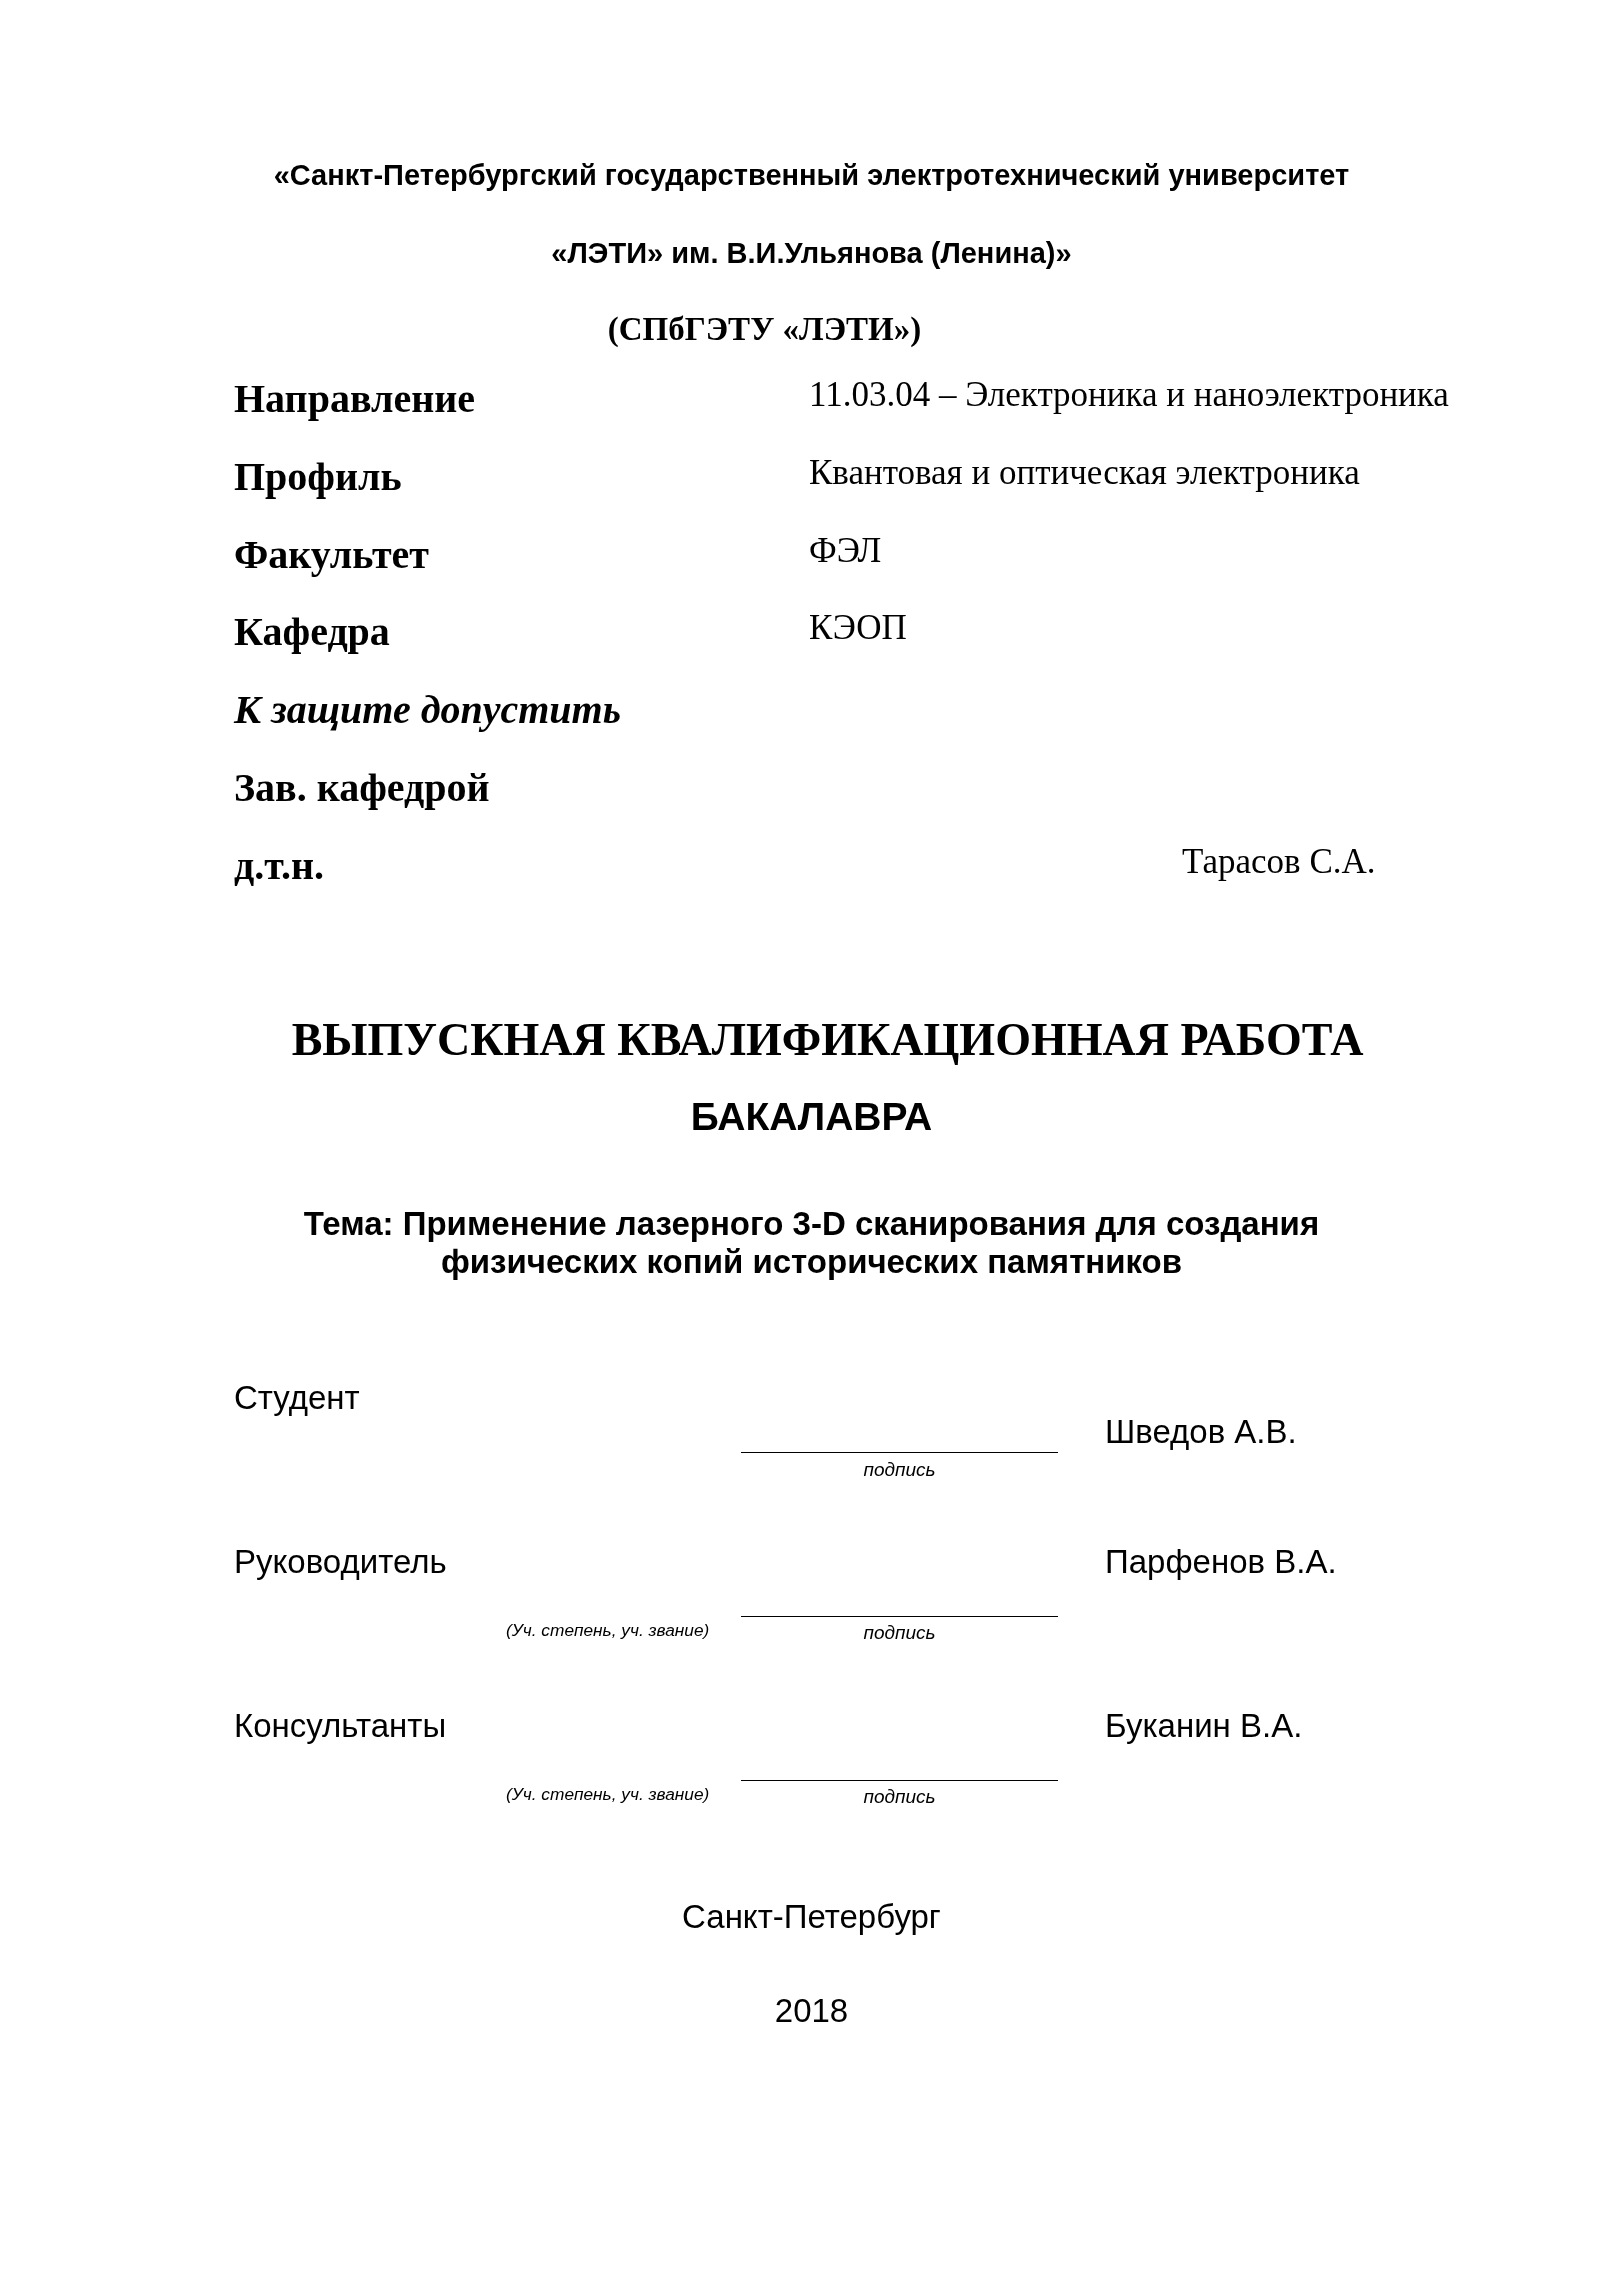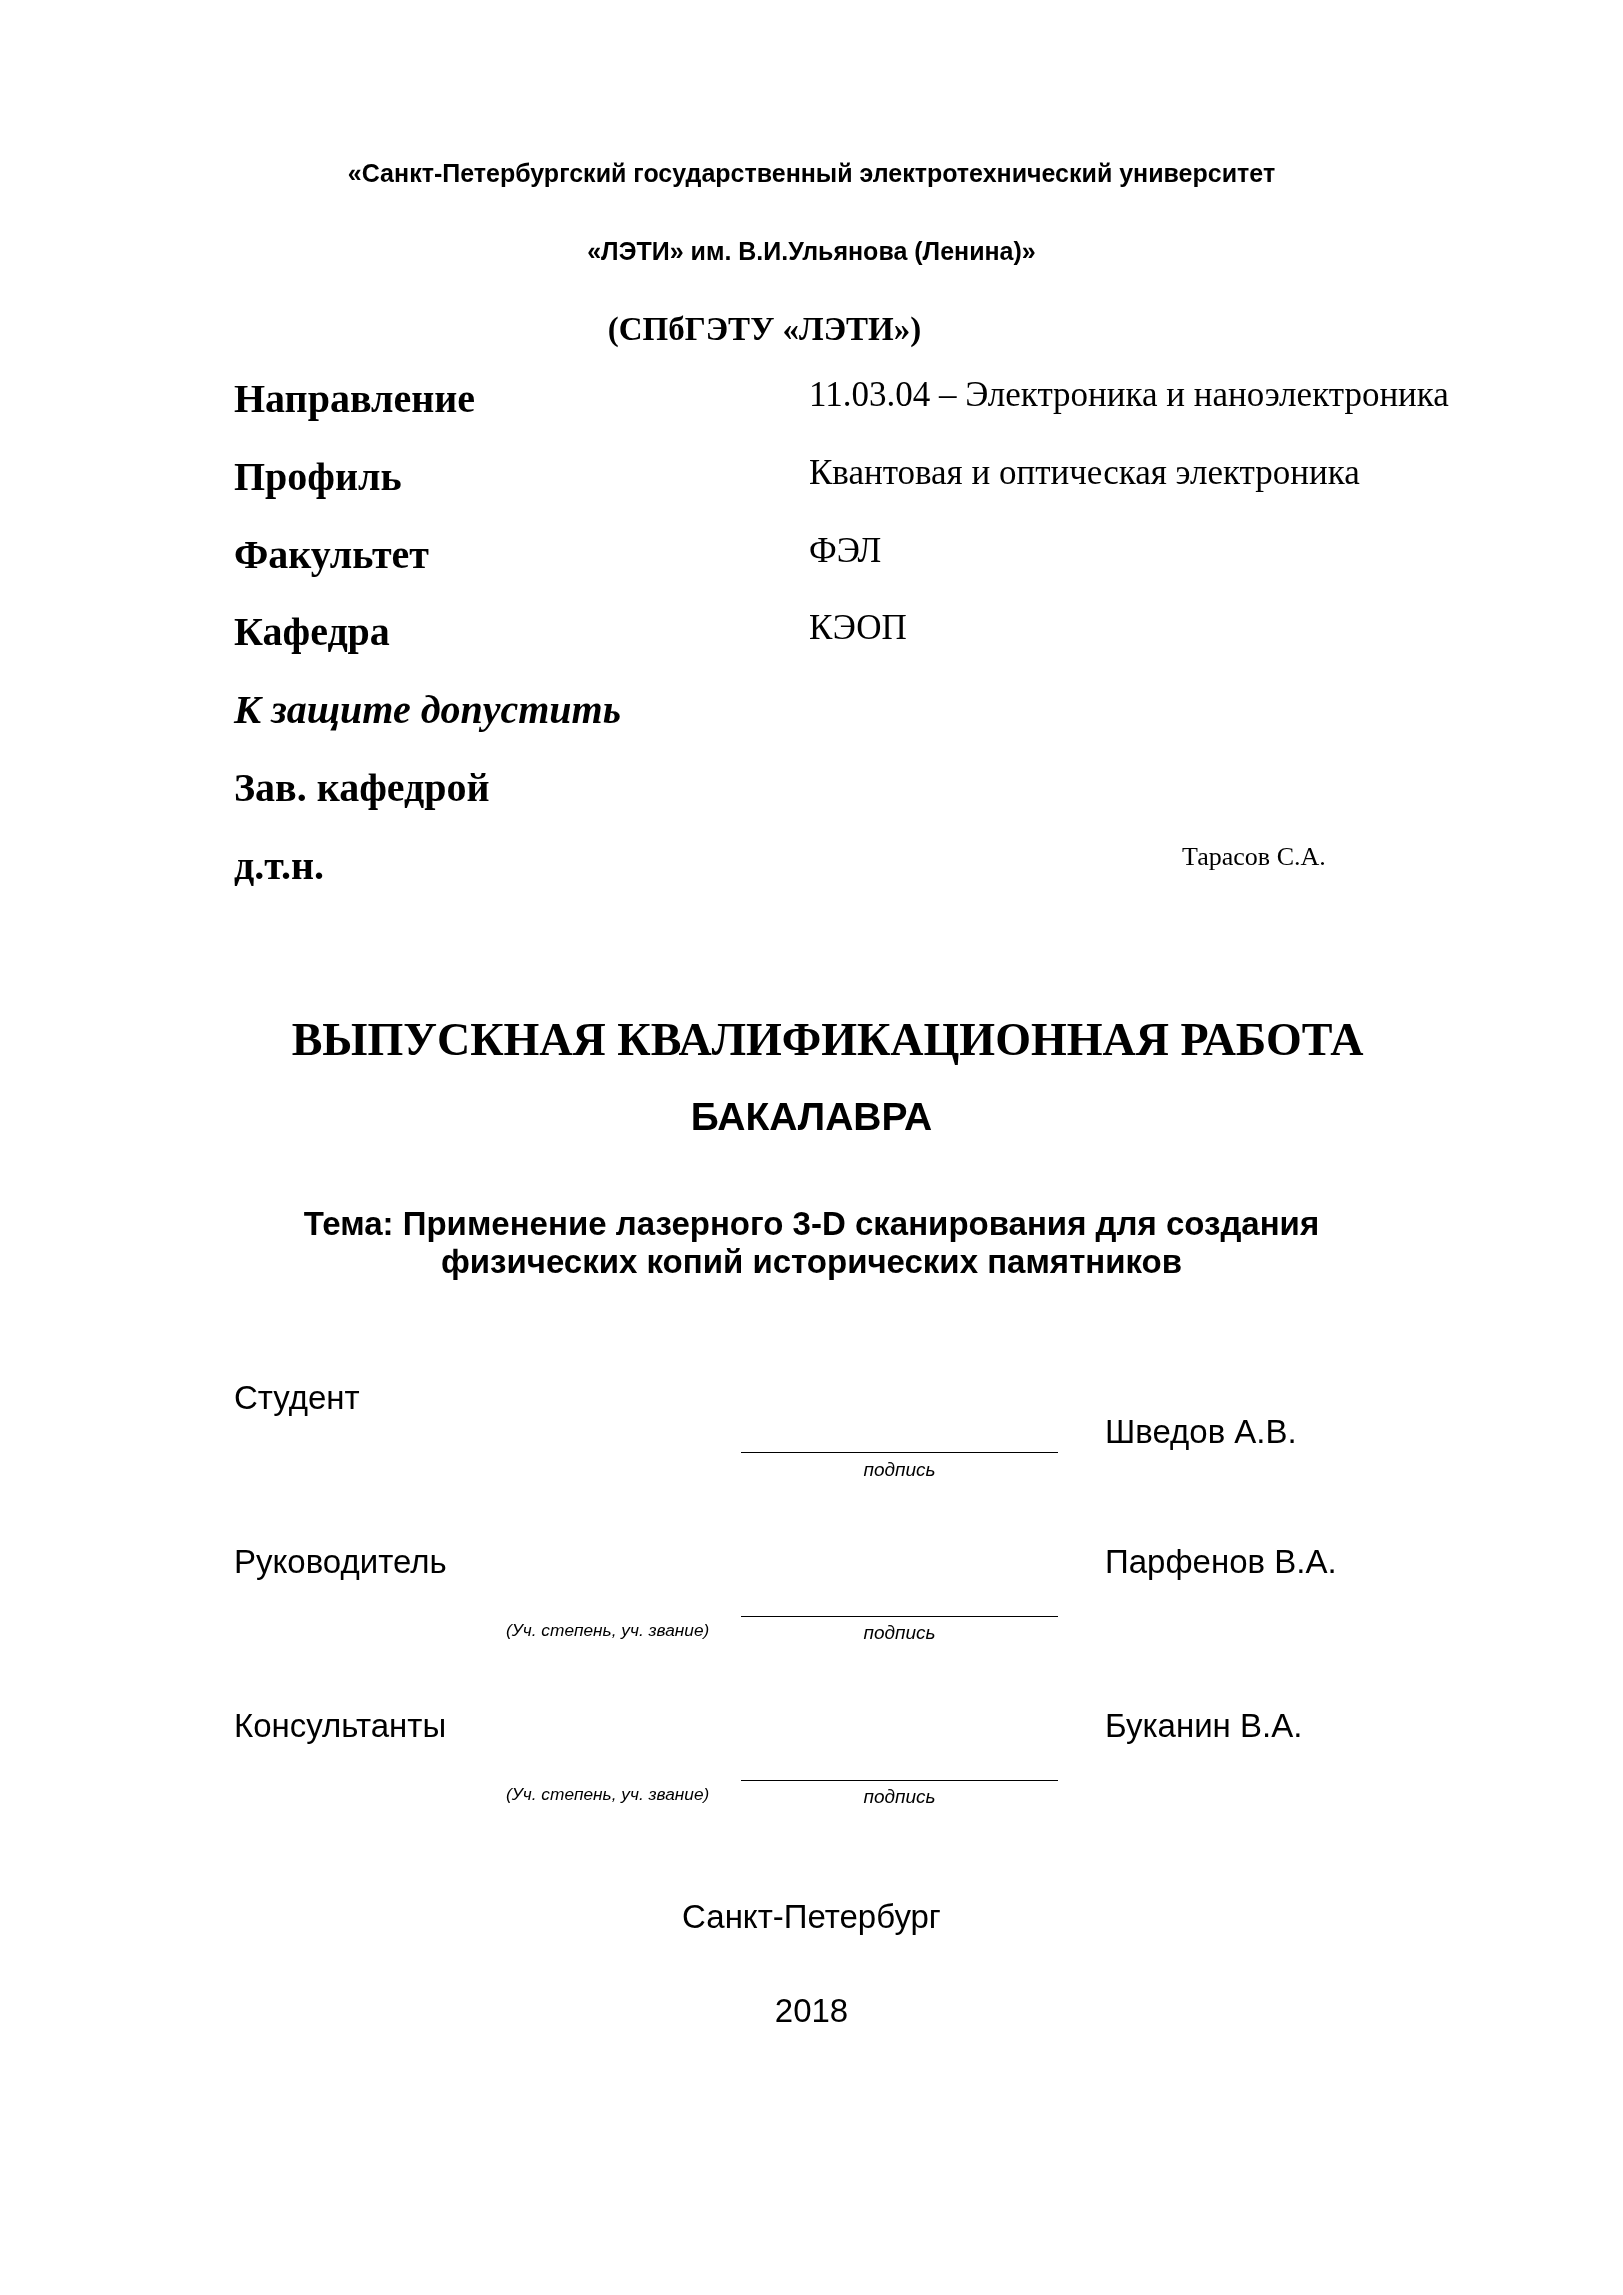--- a/index.html
+++ b/index.html
@@ -3,21 +3,21 @@
 <meta charset="utf-8">
 <style>
   html, body { margin: 0; padding: 0; background: #ffffff; }
   body { width: 1623px; height: 2295px; position: relative; overflow: hidden; color: #000; }
   .abs { position: absolute; white-space: nowrap; }
   .sans { font-family: "Liberation Sans", "DejaVu Sans", sans-serif; }
   .serif { font-family: "Liberation Serif", "DejaVu Serif", serif; }
   .b { font-weight: bold; }
   .i { font-style: italic; }
   .center { left: 0; width: 1623px; text-align: center; }
-  .hdr { font-size: 25px; }
+  .hdr { font-size: 29px; }
   .row-label { font-size: 40px; left: 234px; }
   .row-value { font-size: 35px; left: 809px; }
   .title1 { font-size: 46px; }
   .title2 { font-size: 39px; }
   .topic { font-size: 33px; }
   .sig-role { font-size: 33px; left: 234px; }
   .sig-name { font-size: 33px; left: 1105px; }
   .sig-line { position: absolute; left: 741px; width: 317px; height: 0; border-top: 1.6px solid #000; }
   .sig-cap { font-size: 19px; }
   .sig-hint { font-size: 17.3px; }
@@ -38,21 +38,21 @@
 
 <div class="abs serif b row-label" style="top:531px;">Факультет</div>
 <div class="abs serif row-value" style="top:531px;">ФЭЛ</div>
 
 <div class="abs serif b row-label" style="top:608px;">Кафедра</div>
 <div class="abs serif row-value" style="top:608px;">КЭОП</div>
 
 <div class="abs serif b i row-label" style="top:686px;text-align:right;">К защите допустить</div>
 <div class="abs serif b row-label" style="top:764px;">Зав. кафедрой</div>
 <div class="abs serif b row-label" style="top:842px;">д.т.н.</div>
-<div class="abs serif" style="top:842px; left:1182px; font-size:26px;">Тарасов С.А.</div>
+<div class="abs serif" style="top:842px; left:1182px; font-size:35px;">Тарасов С.А.</div>
 
 <div class="abs center serif b title1" style="top:1013px;padding-left:16px;">ВЫПУСКНАЯ КВАЛИФИКАЦИОННАЯ РАБОТА</div>
 <div class="abs center sans b title2" style="top:1095px;">БАКАЛАВРА</div>
 
 <div class="abs center sans b topic" style="top:1205px;">Тема: Применение лазерного 3-D сканирования для создания</div>
 <div class="abs center sans b topic" style="top:1196px;margin-top:47px;">физических копий исторических памятников</div>
 
 <div class="abs sans sig-role" style="top:1379px;">Студент</div>
 <div class="abs sans sig-name" style="top:1413px;">Шведов А.В.</div>
 <div class="sig-line" style="top:1452px;"></div>

